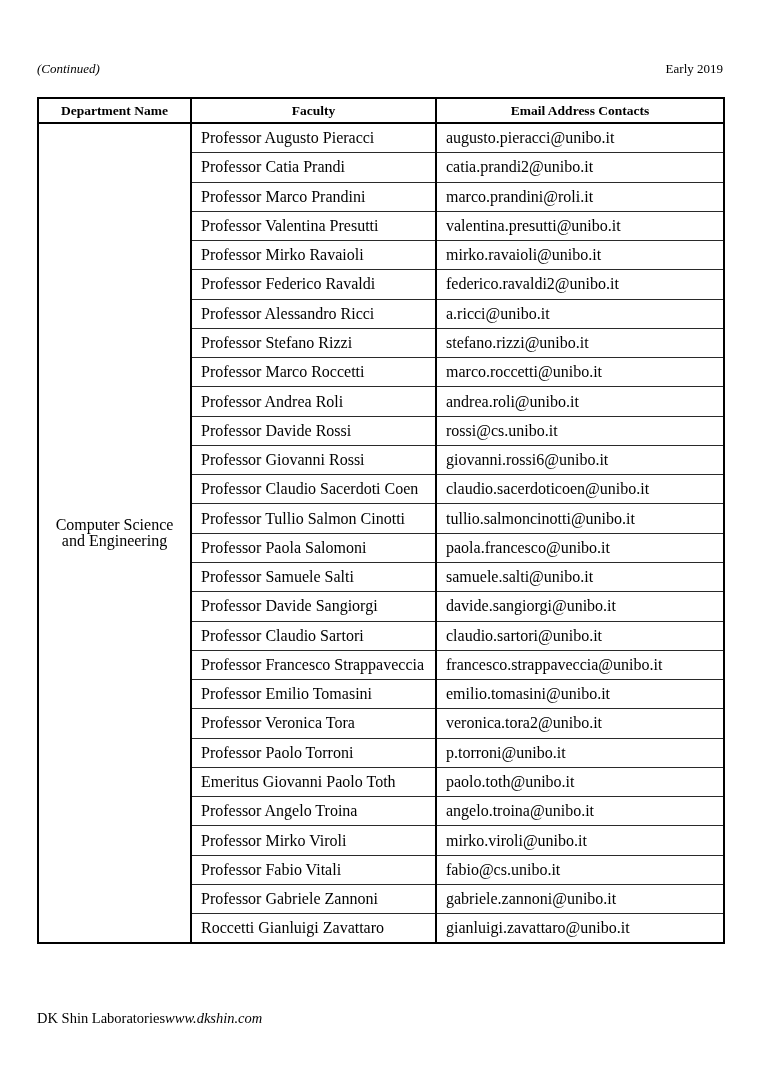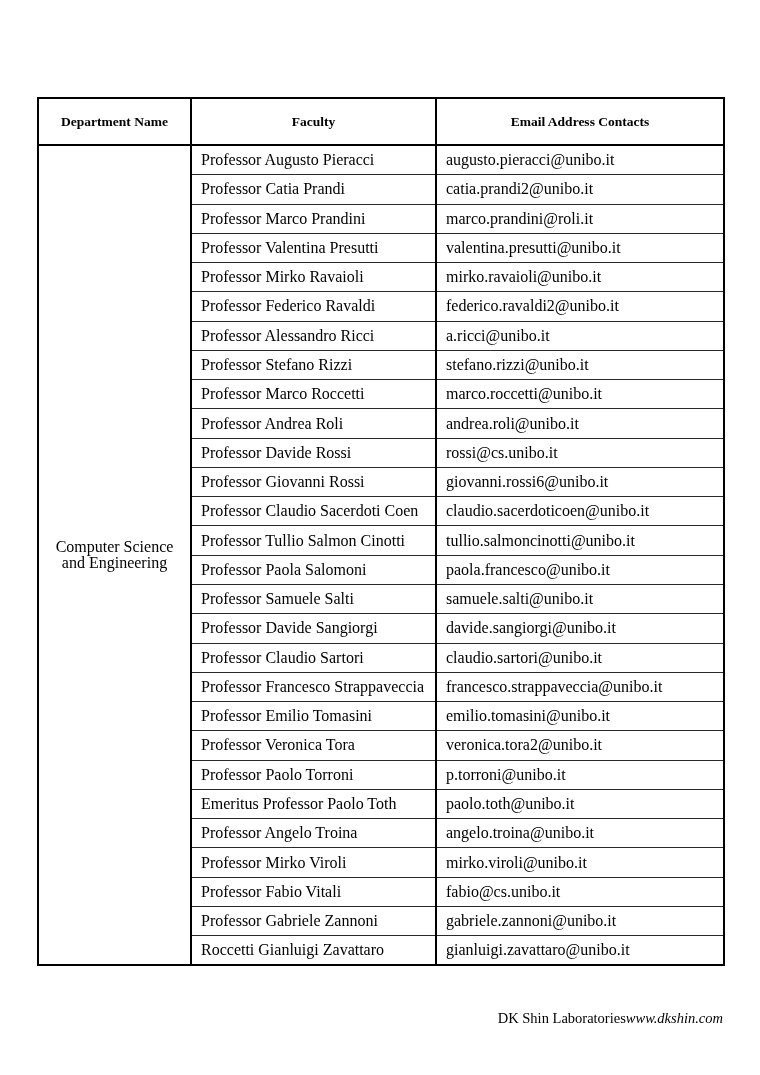--- a/index.html
+++ b/index.html
@@ -40,21 +40,21 @@
     border: 2.5px solid #000000;
   }
   table.contacts-table th {
     border: 2px solid #000000;
     border-bottom: 2.5px solid #000000;
     font-weight: bold;
     font-size: 13.5px;
     height: 23px;
     text-align: center;
     vertical-align: middle;
-    padding: 11px;
+    padding: 0;
   }
   table.contacts-table td {
     border-top: 1px solid #2a2a2a;
     border-bottom: 1px solid #2a2a2a;
     font-size: 16px;
     vertical-align: middle;
   }
   td.dept-cell {
     text-align: center;
     padding: 8px 16px;
@@ -73,31 +73,35 @@
     padding: 0 12px 0 9px;
     height: 28.27px;
   }
 
   .page-footer {
     position: absolute;
     top: 1010px;
     left: 37px;
     right: 37px;
     display: flex;
-    justify-content: flex-end;
+    justify-content: flex-start;
     align-items: baseline;
     font-size: 14.5px;
   }
   .site-url { font-style: italic; }
 </style>
 </head>
 <body>
 
 <div class="page">
 
+  <div class="page-header">
+    <span class="continued-label">(Continued)</span>
+    <span class="edition-date">Early 2019</span>
+  </div>
 
   <table class="contacts-table">
     <colgroup>
       <col style="width:153px">
       <col style="width:245px">
       <col style="width:288px">
     </colgroup>
     <thead>
       <tr>
         <th>Department Name</th>
@@ -189,21 +193,21 @@
         </tr>
         <tr>
           <td class="faculty-cell">Professor Veronica Tora</td>
           <td class="email-cell">veronica.tora2@unibo.it</td>
         </tr>
         <tr>
           <td class="faculty-cell">Professor Paolo Torroni</td>
           <td class="email-cell">p.torroni@unibo.it</td>
         </tr>
         <tr>
-          <td class="faculty-cell">Emeritus Professor Paolo Toth</td>
+          <td class="faculty-cell">Emeritus Giovanni Paolo Toth</td>
           <td class="email-cell">paolo.toth@unibo.it</td>
         </tr>
         <tr>
           <td class="faculty-cell">Professor Angelo Troina</td>
           <td class="email-cell">angelo.troina@unibo.it</td>
         </tr>
         <tr>
           <td class="faculty-cell">Professor Mirko Viroli</td>
           <td class="email-cell">mirko.viroli@unibo.it</td>
         </tr>

